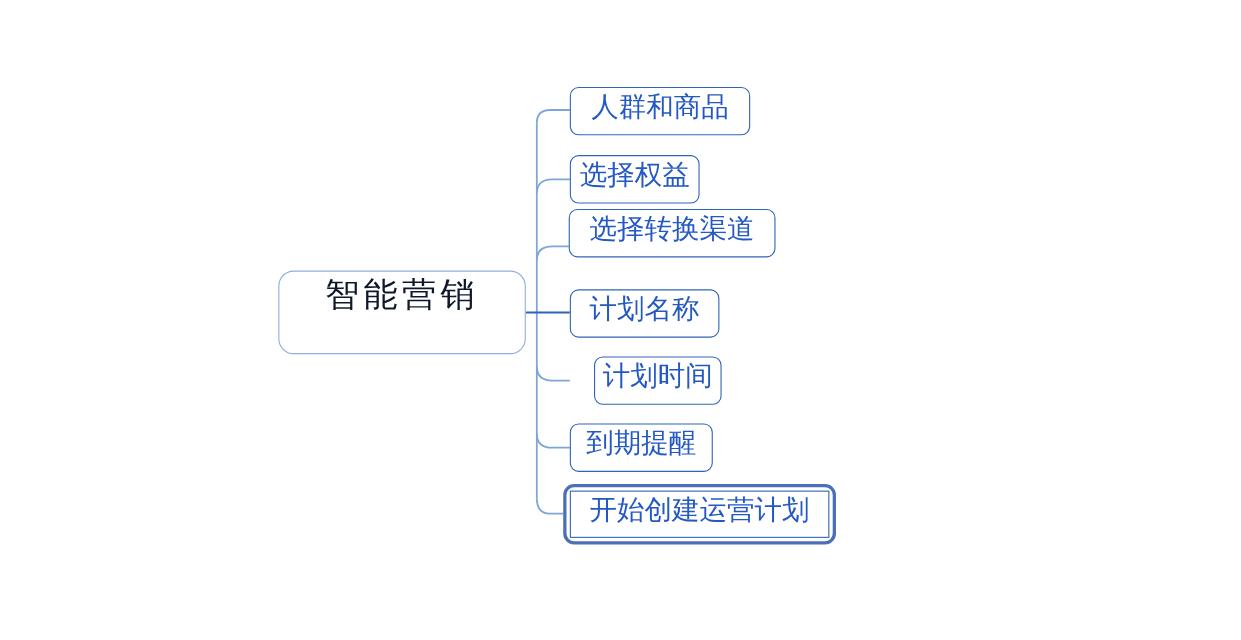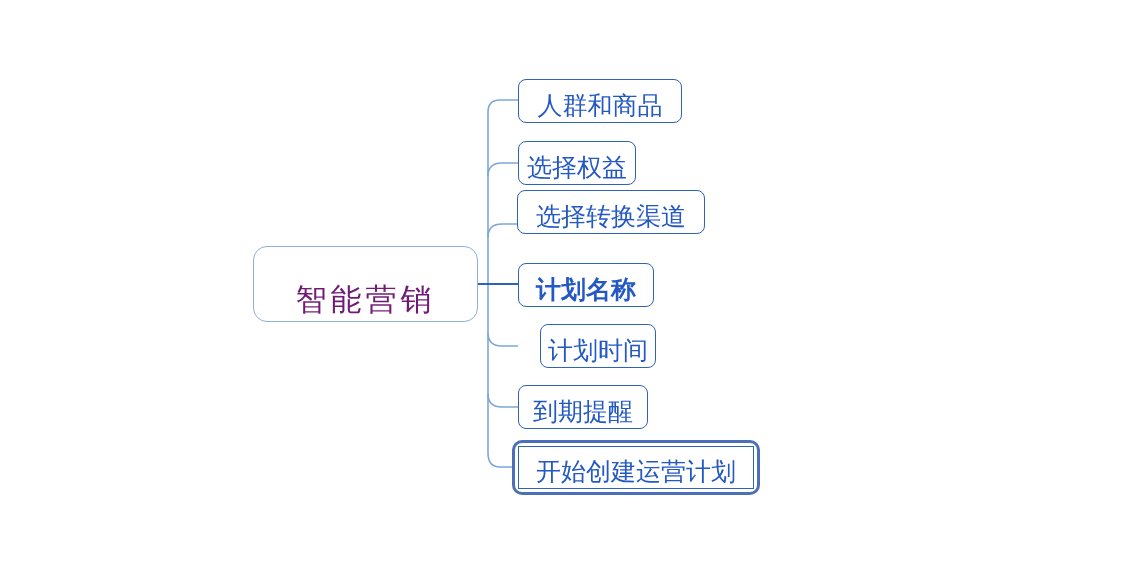--- a/index.html
+++ b/index.html
@@ -6,45 +6,45 @@
   .canvas{
     position:relative;
     width:1128px;height:582px;
     background:#ffffff;
     overflow:hidden;
     font-family:"Liberation Serif","DejaVu Serif",serif;
   }
   .connector-layer{position:absolute;left:0;top:0;width:1128px;height:582px;}
   .node{
     position:absolute;
-    display:flex;align-items:flex-end;justify-content:center;
+    display:flex;align-items:flex-start;justify-content:center;
     box-sizing:border-box;
     background:#ffffff;
     color:#2459C4;
     white-space:nowrap;
     cursor:default;
   }
   .root-node{
     left:253px;top:246px;width:225px;height:76px;
     border:1.6px solid #8FAEDC;
     border-radius:14px;
     font-size:31px;
     letter-spacing:4px;
-    color:#701a75;
+    color:#0f172a;
   }
   .child-node{
     border:1.6px solid #2E64B5;
     border-radius:8px;
     font-size:25px;
     height:44px;
   }
   .child-1{left:518px;top:79px;width:164px;}
   .child-2{left:518px;top:141px;width:118px;}
   .child-3{left:517px;top:190px;width:188px;}
-  .child-4{left:518px;top:263px;width:136px;font-weight:bold;}
+  .child-4{left:518px;top:263px;width:136px;}
   .child-5{left:540px;top:324px;width:116px;}
   .child-6{left:518px;top:385px;width:130px;}
   .selected-wrap{
     position:absolute;
     left:512px;top:440px;width:248px;height:55px;
     box-sizing:border-box;
     border:3.5px solid #4C70B8;
     border-radius:10px;
     padding:3px;
     background:#ffffff;

